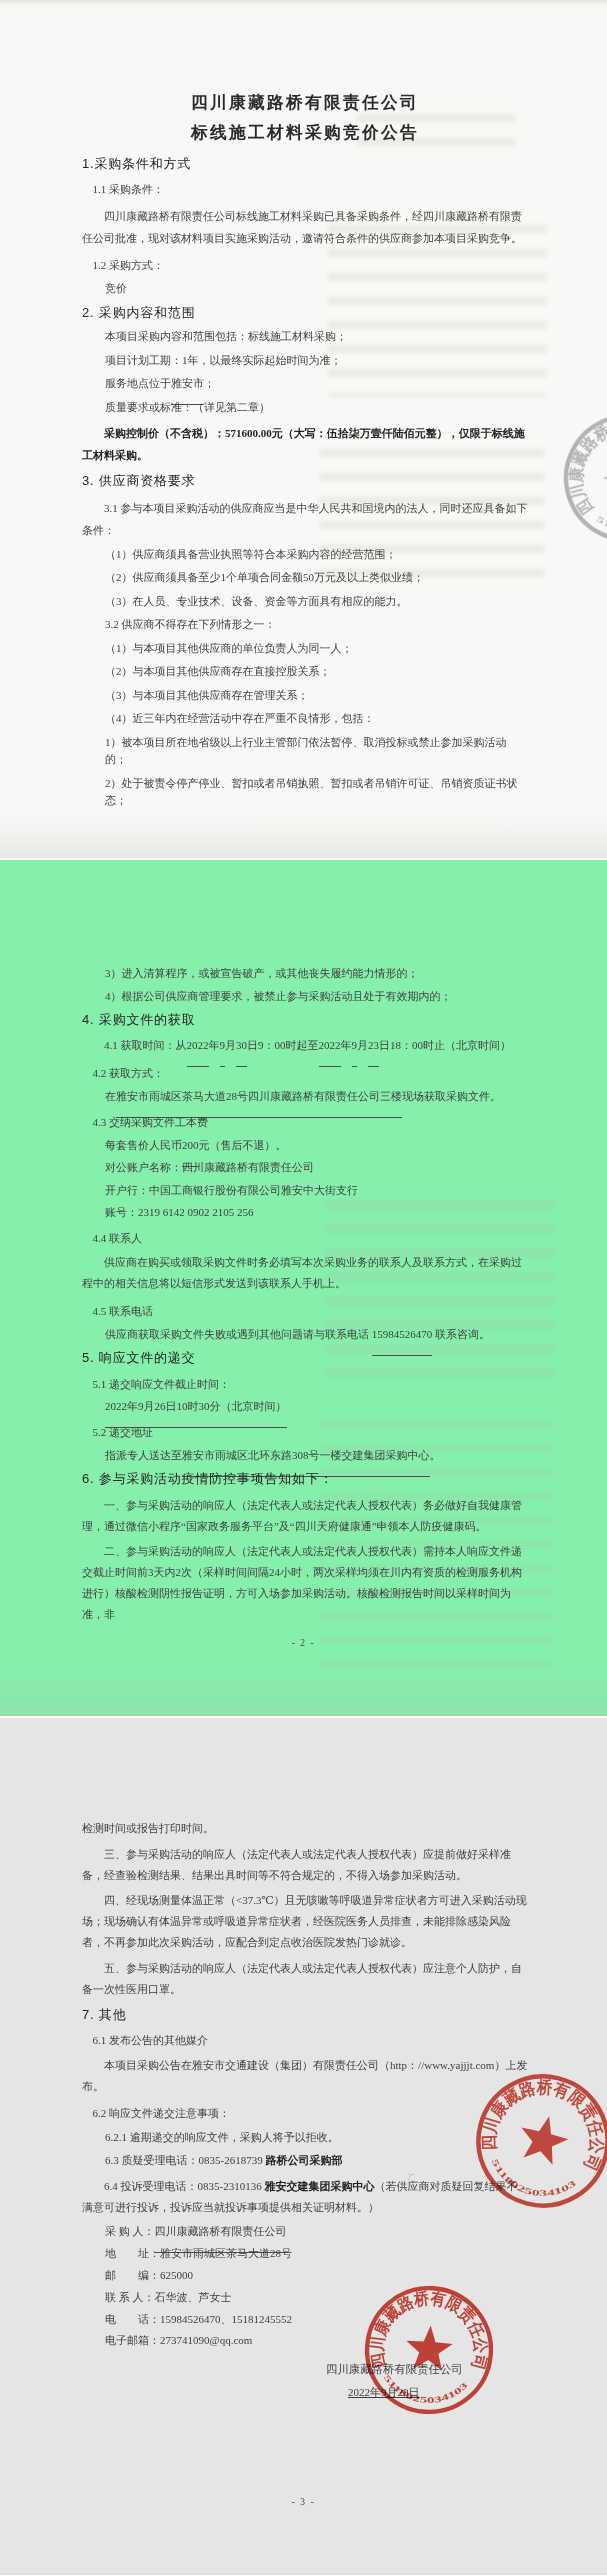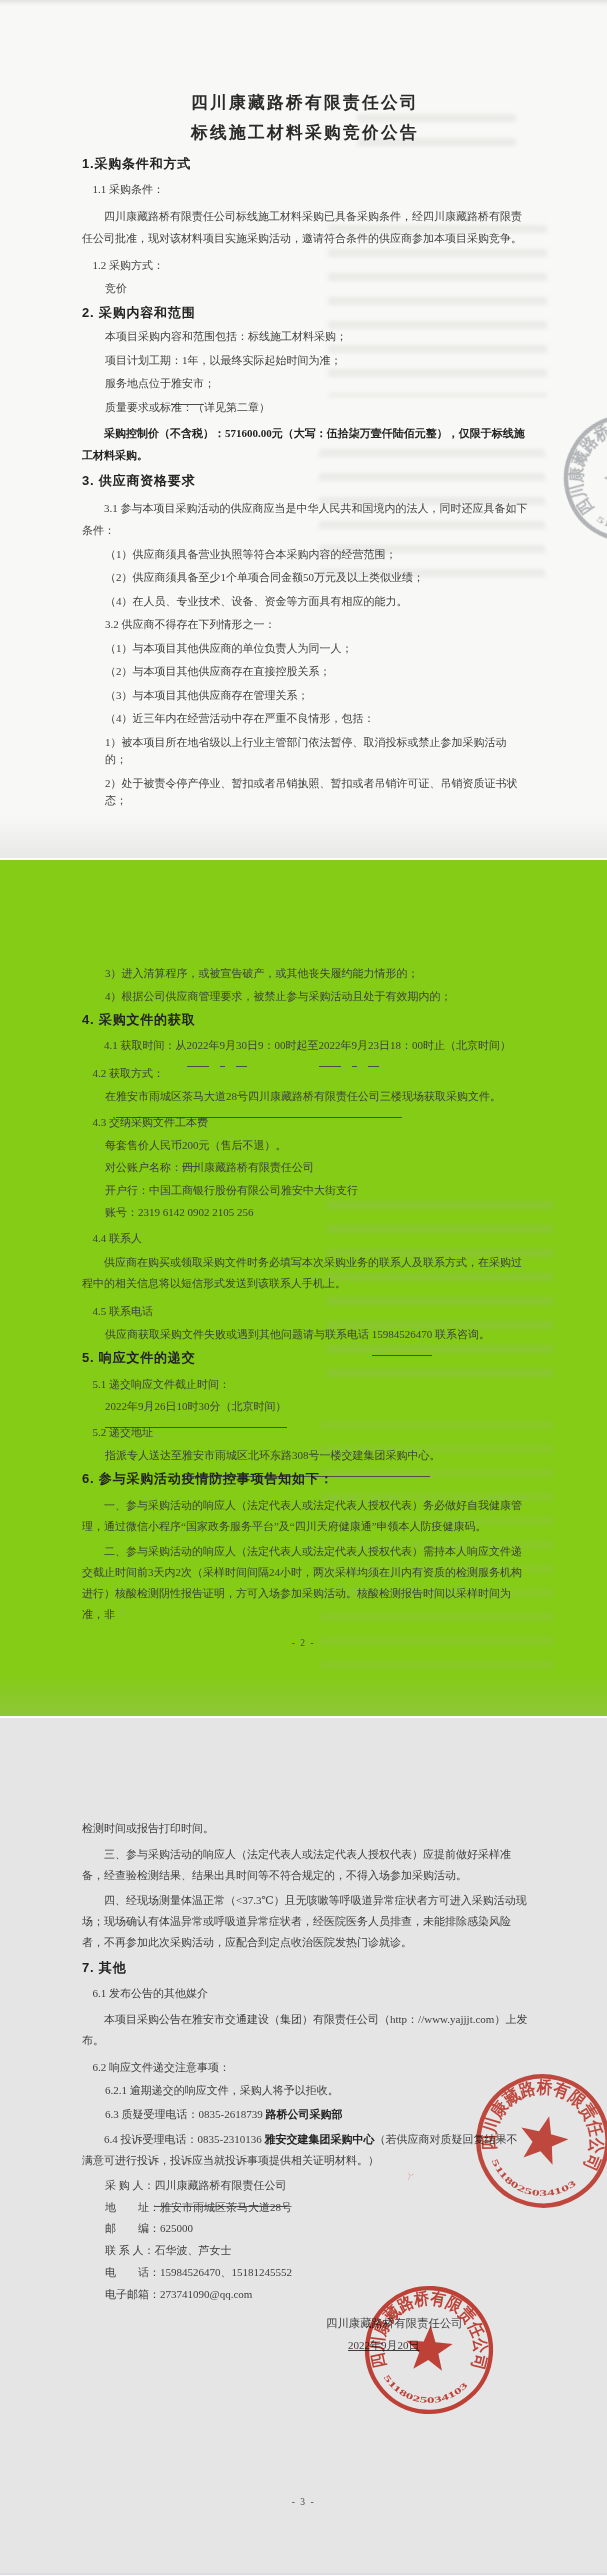--- a/index.html
+++ b/index.html
@@ -13,21 +13,21 @@
   }
   .doc{width:607px;position:relative;}
   .page{
     position:relative;
     width:607px;
     box-sizing:border-box;
     overflow:hidden;
     font-size:11px;
   }
   .page-1{height:858px;background:#f8f8f6;}
-  .page-2{height:858px;background:#84cc16;}
+  .page-2{height:858px;background:#86efac;}
   .page-3{height:859px;background:#e5e5e5;}
   .page-1::before{content:"";position:absolute;top:0;left:0;right:0;height:6.8px;
     background:linear-gradient(180deg,#e2e2df 0%,#f2f2ef 55%,rgba(246,246,244,0) 100%);}
   .page-1::after,.page-2::after{content:"";position:absolute;left:0;right:0;bottom:0;height:43px;
     background:linear-gradient(180deg,rgba(186,186,181,0) 0%,rgba(178,178,173,.22) 100%);}
   .page-2::before,.page-3::before{content:"";position:absolute;top:0;left:0;right:0;height:2.3px;background:#ffffff;}
   .page-3::after{content:"";position:absolute;left:0;right:0;bottom:0;height:2.3px;background:#dcdce0;}
   .content{
     position:relative;z-index:2;
     padding:0 79px 0 82px;
@@ -38,21 +38,21 @@
 
   .blk{position:relative;}
   .doc-title{
     font-family:"Liberation Sans","DejaVu Sans",sans-serif;
     font-weight:700;font-size:16.7px;line-height:25px;letter-spacing:2.3px;
     color:#2a2a2a;text-align:center;margin-bottom:4.6px;
   }
   .doc-title + .doc-title{margin-bottom:10.6px;}
   .h1{
     font-family:"Liberation Sans","DejaVu Sans",sans-serif;
-    font-weight:700;font-size:13px;line-height:18px;letter-spacing:0.8px;
+    font-weight:400;font-size:13px;line-height:18px;letter-spacing:0.8px;
     color:#232323;margin:6px 0 6.8px;
   }
   .sub{line-height:17.5px;margin:8px 0 6px;padding-left:10.6px;}
   .line{line-height:17.5px;margin:0 0 6px;padding-left:23px;}
   .para{line-height:22px;margin:0 0 4.6px;text-indent:2em;}
   .cont{line-height:21px;margin:0 0 4.6px;}
   .kv{line-height:18px;margin:0 0 3.8px;padding-left:23px;}
   .sig{margin:12px 0 0 244px;font-size:11.4px;line-height:16.7px;}
   .sig-date{margin:6px 0 12px 266px;font-size:11px;line-height:16.7px;text-decoration:underline;}
 
@@ -127,21 +127,21 @@
         <div class="blk h1"><span>2. 采购内容和范围</span></div>
         <div class="blk line"><span>本项目采购内容和范围包括：标线施工材料采购；</span></div>
         <div class="blk line"><span>项目计划工期：1年，以最终实际起始时间为准；</span></div>
         <div class="blk line"><span>服务地点位于</span><span class="u">雅安市</span><span>；</span></div>
         <div class="blk line"><span>质量要求或标准：（详见第二章）</span></div>
         <div class="blk para"><span class="b">采购控制价（不含税）：571600.00元（大写：伍拾柒万壹仟陆佰元整），仅限于标线施工材料采购。</span></div>
         <div class="blk h1"><span>3. 供应商资格要求</span></div>
         <div class="blk para"><span>3.1 参与本项目采购活动的供应商应当是中华人民共和国境内的法人，同时还应具备如下条件：</span></div>
         <div class="blk line"><span>（1）供应商须具备营业执照等符合本采购内容的经营范围；</span></div>
         <div class="blk line"><span>（2）供应商须具备至少1个单项合同金额50万元及以上类似业绩；</span></div>
-        <div class="blk line"><span>（4）在人员、专业技术、设备、资金等方面具有相应的能力。</span></div>
+        <div class="blk line"><span>（3）在人员、专业技术、设备、资金等方面具有相应的能力。</span></div>
         <div class="blk line"><span>3.2 供应商不得存在下列情形之一：</span></div>
         <div class="blk line"><span>（1）与本项目其他供应商的单位负责人为同一人；</span></div>
         <div class="blk line"><span>（2）与本项目其他供应商存在直接控股关系；</span></div>
         <div class="blk line"><span>（3）与本项目其他供应商存在管理关系；</span></div>
         <div class="blk line"><span>（4）近三年内在经营活动中存在严重不良情形，包括：</span></div>
         <div class="blk line"><span>1）被本项目所在地省级以上行业主管部门依法暂停、取消投标或禁止参加采购活动的；</span></div>
         <div class="blk line"><span>2）处于被责令停产停业、暂扣或者吊销执照、暂扣或者吊销许可证、吊销资质证书状态；</span></div>
       </div>
     <svg class="seal seal-dark" viewBox="0 0 200 200">
       <use href="#seal-g"></use>
@@ -178,20 +178,21 @@
         <div class="blk para"><span>二、参与采购活动的响应人（法定代表人或法定代表人授权代表）需持本人响应文件递交截止时间前3天内2次（采样时间间隔24小时，两次采样均须在川内有资质的检测服务机构进行）核酸检测阴性报告证明，方可入场参加采购活动。核酸检测报告时间以采样时间为准，非</span></div>
       </div>
     <div class="footer">- 2 -</div>
   </section>
 
   <section class="page page-3">
     <div class="content">
         <div class="blk cont"><span>检测时间或报告打印时间。</span></div>
         <div class="blk para"><span>三、参与采购活动的响应人（法定代表人或法定代表人授权代表）应提前做好采样准备，经查验检测结果、结果出具时间等不符合规定的，不得入场参加采购活动。</span></div>
         <div class="blk para"><span>四、经现场测量体温正常（&lt;37.3℃）且无咳嗽等呼吸道异常症状者方可进入采购活动现场；现场确认有体温异常或呼吸道异常症状者，经医院医务人员排查，未能排除感染风险者，不再参加此次采购活动，应配合到定点收治医院发热门诊就诊。</span></div>
+        <div class="blk para"><span>五、参与采购活动的响应人（法定代表人或法定代表人授权代表）应注意个人防护，自备一次性医用口罩。</span></div>
         <div class="blk h1"><span>7. 其他</span></div>
         <div class="blk sub"><span>6.1 发布公告的其他媒介</span></div>
         <div class="blk para"><span>本项目采购公告在雅安市交通建设（集团）有限责任公司（http：//www.yajjjt.com）上发布。</span></div>
         <div class="blk sub"><span>6.2 响应文件递交注意事项：</span></div>
         <div class="blk line"><span>6.2.1 逾期递交的响应文件，采购人将予以拒收。</span></div>
         <div class="blk line"><span>6.3 质疑受理电话：0835-2618739 </span><span class="b">路桥公司采购部</span></div>
         <div class="blk para"><span>6.4 投诉受理电话：0835-2310136 </span><span class="b">雅安交建集团采购中心</span><span>（若供应商对质疑回复结果不满意可进行投诉，投诉应当就投诉事项提供相关证明材料。）</span></div>
         <div class="blk kv"><span>采 购 人：</span><span class="u">四川康藏路桥有限责任公司</span></div>
         <div class="blk kv"><span>地　　址：</span><span>雅安市雨城区茶马大道28号</span></div>
         <div class="blk kv"><span>邮　　编：</span><span>625000</span></div>

